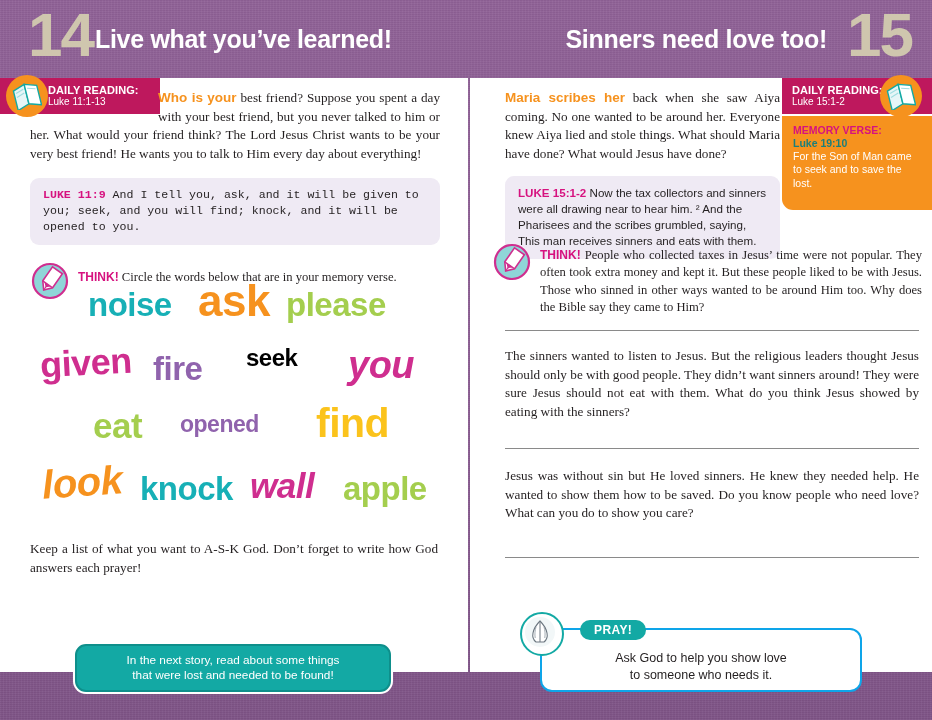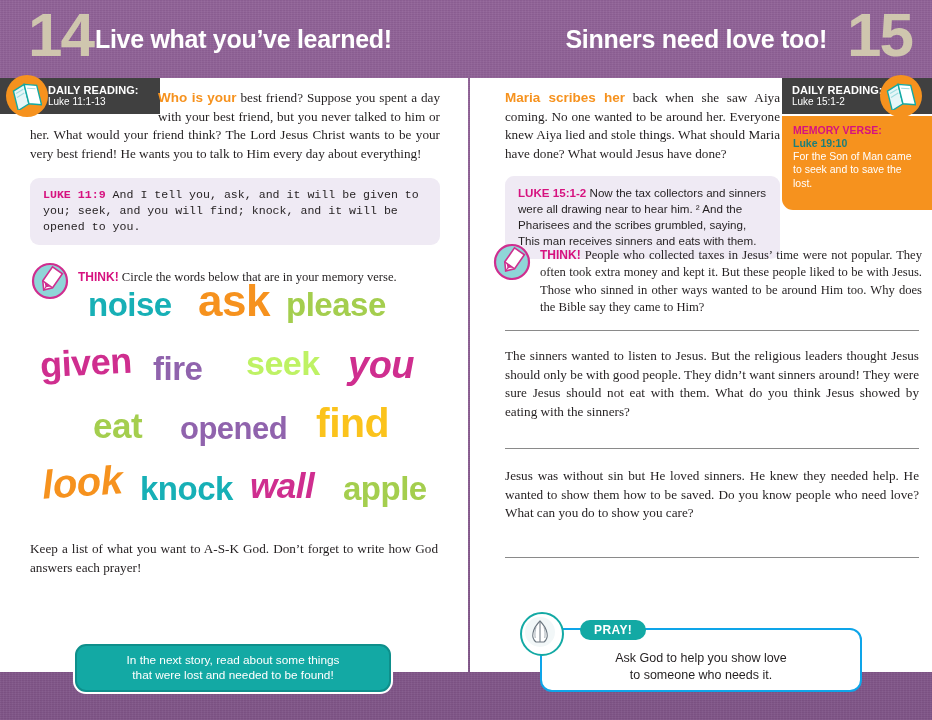--- a/index.html
+++ b/index.html
@@ -38,21 +38,21 @@
   .headtitle{
     position:absolute;top:0;line-height:78px;
     font-size:25px;font-weight:bold;color:#ffffff;
     letter-spacing:-0.3px;
   }
   .headtitle.left{left:95px;}
   .headtitle.right{right:105px;}
 
   
   .dr-strip{
-    position:absolute;background:#404040;height:36px;
+    position:absolute;background:#be185d;height:36px;
     display:flex;align-items:center;
   }
   .dr-left{left:0;top:78px;width:160px;}
   .dr-right{left:782px;top:78px;width:150px;}
   .dr-text{color:#ffffff;line-height:1.08;}
   .dr-label{font-size:11px;font-weight:bold;letter-spacing:.1px;display:block;}
   .dr-ref{font-size:10px;display:block;}
   .dr-left .dr-text{margin-left:48px;}
   .dr-right .dr-text{margin-left:10px;}
 
@@ -230,24 +230,24 @@
       </div>
     </div>
   </div>
 
   <div class="cloud">
       <span class="cw" style="left: 170px; top: -2px; color: rgb(246, 146, 30); font-size: 44px;">ask</span>
       <span class="cw" style="left: 60px; top: 8px; color: rgb(23, 176, 182); font-size: 33px;">noise</span>
       <span class="cw" style="left: 258px; top: 8px; color: rgb(164, 206, 78); font-size: 33px;">please</span>
       <span class="cw" style="left: 12px; top: 64px; color: rgb(207, 46, 143); font-size: 36px; transform: rotate(-3deg);">given</span>
       <span class="cw" style="left: 125px; top: 72px; color: rgb(144, 99, 173); font-size: 33px;">fire</span>
-      <span class="cw" style="left: 218px; top: 66px; color: #bef264; font-size: 34px;">seek</span>
+      <span class="cw" style="left: 218px; top: 66px; color: #000000; font-size: 24px;">seek</span>
       <span class="cw" style="left: 320px; top: 66px; color: rgb(207, 46, 143); font-size: 38px; font-style: italic;">you</span>
       <span class="cw" style="left: 65px; top: 128px; color: rgb(164, 206, 78); font-size: 35px;">eat</span>
-      <span class="cw" style="left: 152px; top: 133px; color: rgb(144, 99, 173); font-size: 31px;">opened</span>
+      <span class="cw" style="left: 152px; top: 133px; color: rgb(144, 99, 173); font-size: 23px;">opened</span>
       <span class="cw" style="left: 288px; top: 122px; color: rgb(251, 195, 28); font-size: 41px;">find</span>
       <span class="cw" style="left: 14px; top: 182px; color: rgb(246, 146, 30); font-size: 40px; font-style: italic; transform: rotate(-4deg);">look</span>
       <span class="cw" style="left: 112px; top: 192px; color: rgb(23, 176, 182); font-size: 33px;">knock</span>
       <span class="cw" style="left: 222px; top: 188px; color: rgb(207, 46, 143); font-size: 35px; font-style: italic;">wall</span>
       <span class="cw" style="left: 315px; top: 192px; color: rgb(164, 206, 78); font-size: 33px;">apple</span>
     </div>
 
   <div style="position:absolute;left:30px;top:540px;width:408px;">
     <p class="body-text" style="margin:0;">Keep a list of what you want to A-S-K God. Don’t forget to write how God answers each prayer!</p>
   </div>

